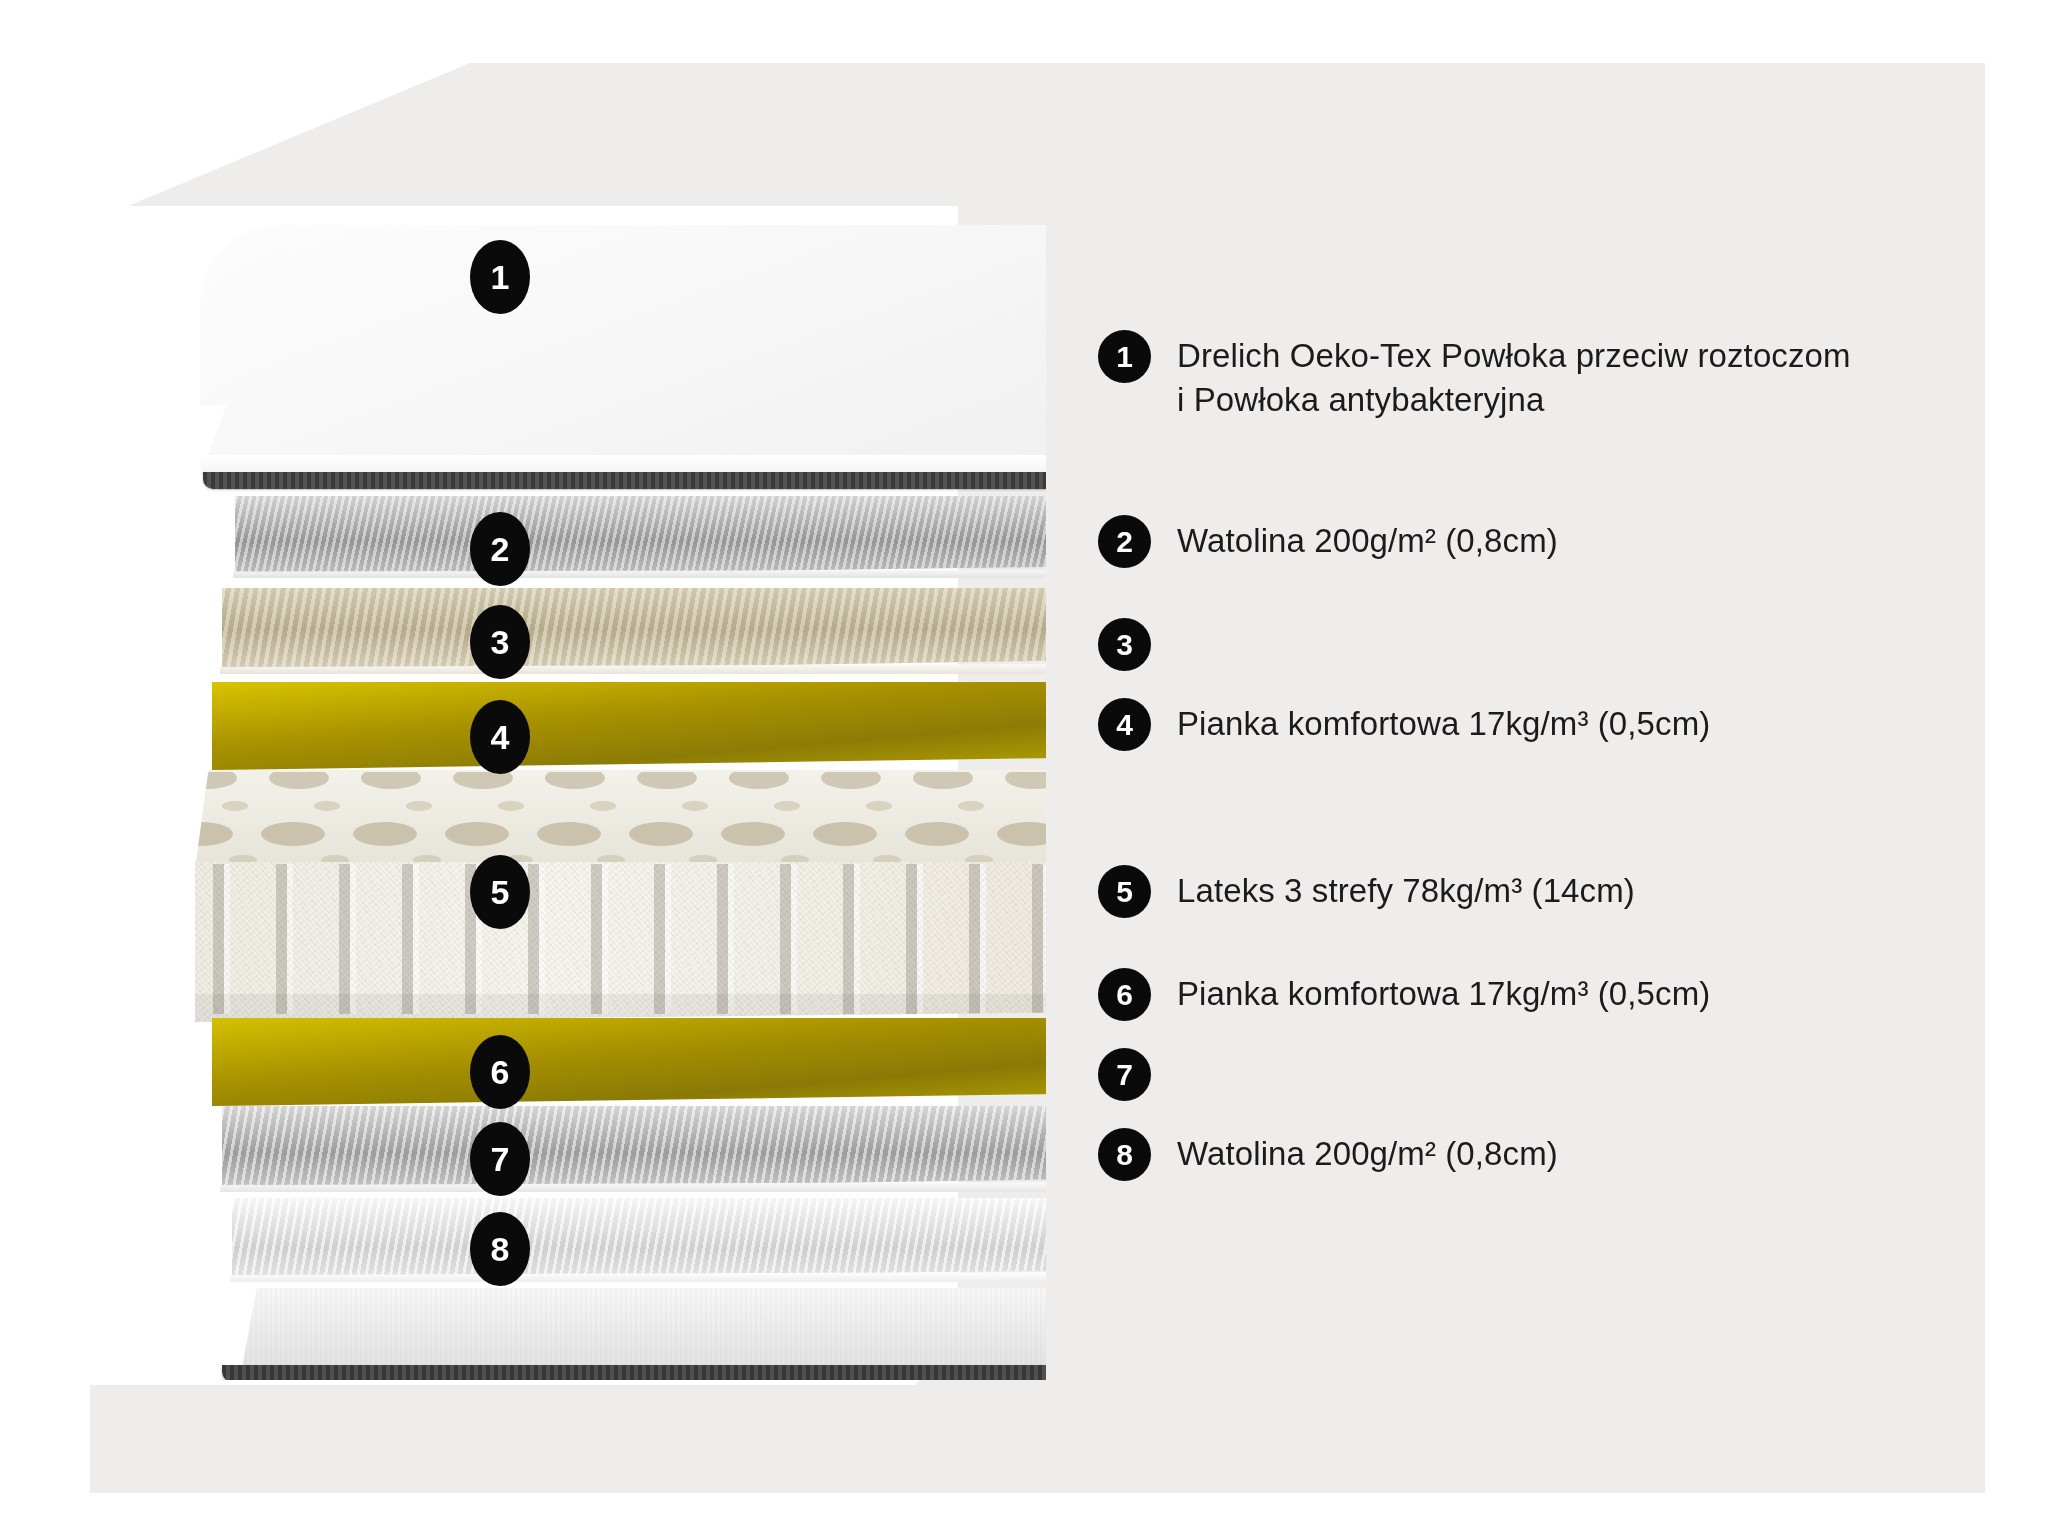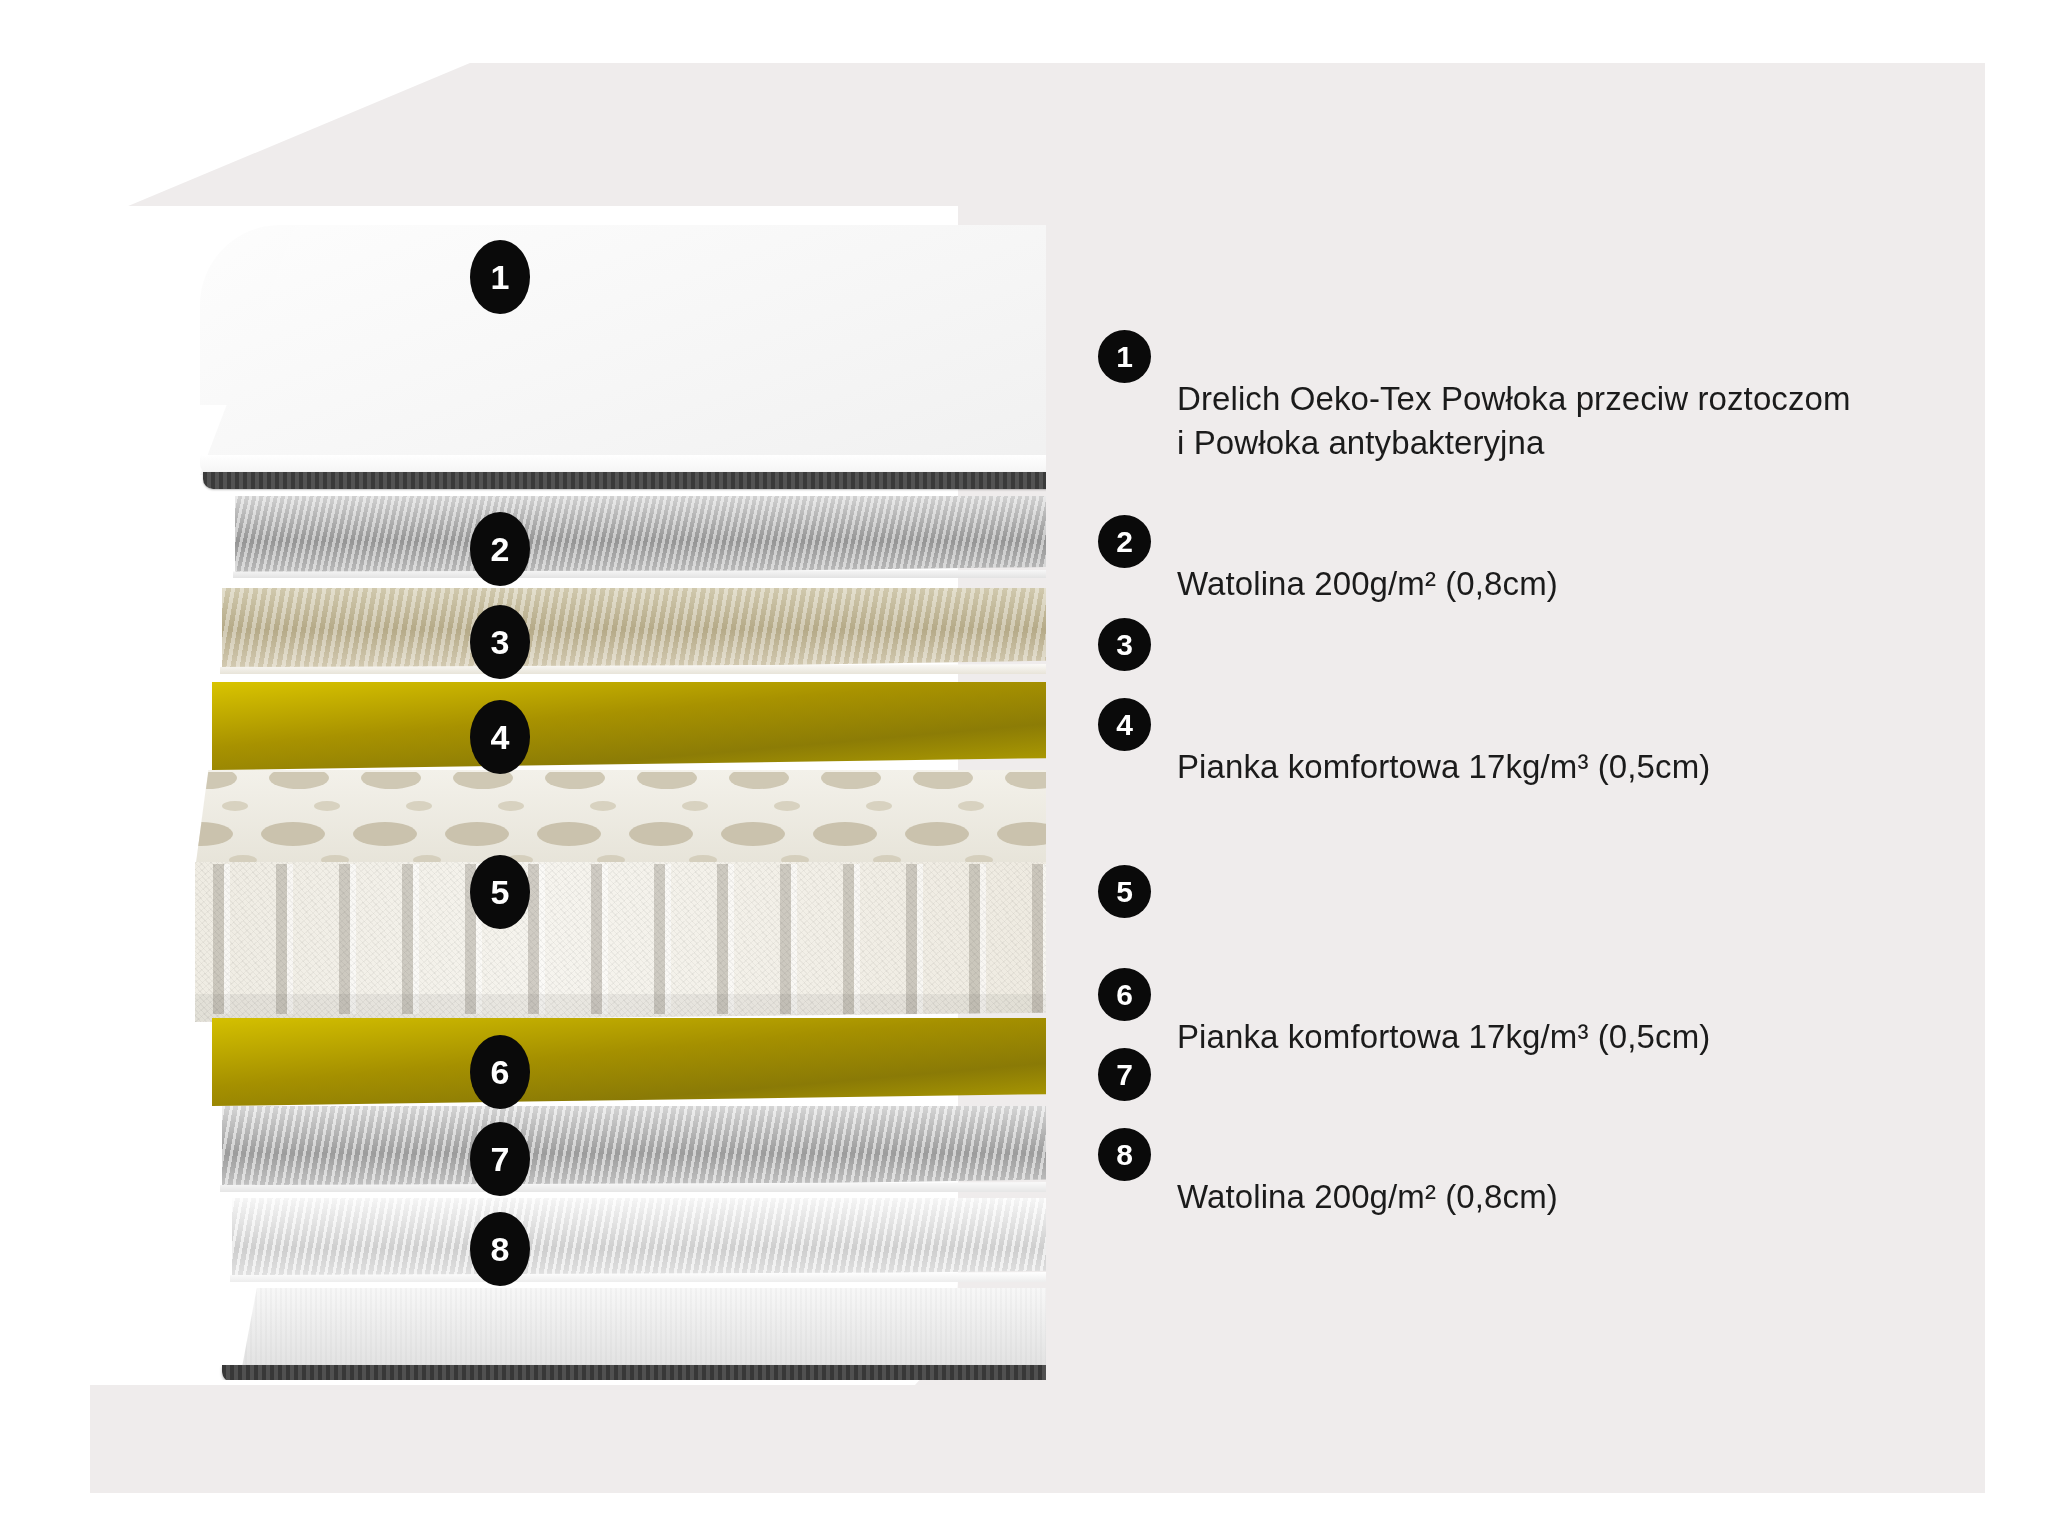--- a/index.html
+++ b/index.html
@@ -208,21 +208,20 @@
     flex:0 0 auto; width:53px; height:53px; border-radius:50%;
     background:#0a0a0a; color:#fff;
     display:flex; align-items:center; justify-content:center;
     font-size:30px; font-weight:600; line-height:1;
   }
   .ltext{
     margin-left:26px; color:#1b1b1b;
     font-size:33px; line-height:1.32; font-weight:400;
     white-space:pre-line; letter-spacing:.1px;
     padding-top:4px;
-    margin-top:43px;
   }
 </style>
 </head>
 <body>
 
 <div id="panel"></div>
 <div id="panel-cut"></div>
 <div id="panel-cut2"></div>
 
 <div id="stack">
@@ -364,20 +363,21 @@
     <div class="lbadge">3</div>
   </div>
 
   <div class="lrow" style="top:398px;left:0;">
     <div class="lbadge">4</div>
     <div class="ltext">Pianka komfortowa 17kg/m³ (0,5cm)</div>
   </div>
 
   <div class="lrow" style="top:565px;left:0;">
     <div class="lbadge">5</div>
+    <div class="ltext">Lateks 3 strefy 78kg/m³ (14cm)</div>
   </div>
 
   <div class="lrow" style="top:668px;left:0;">
     <div class="lbadge">6</div>
     <div class="ltext">Pianka komfortowa 17kg/m³ (0,5cm)</div>
   </div>
 
   <div class="lrow" style="top:748px;left:0;">
     <div class="lbadge">7</div>
   </div>

